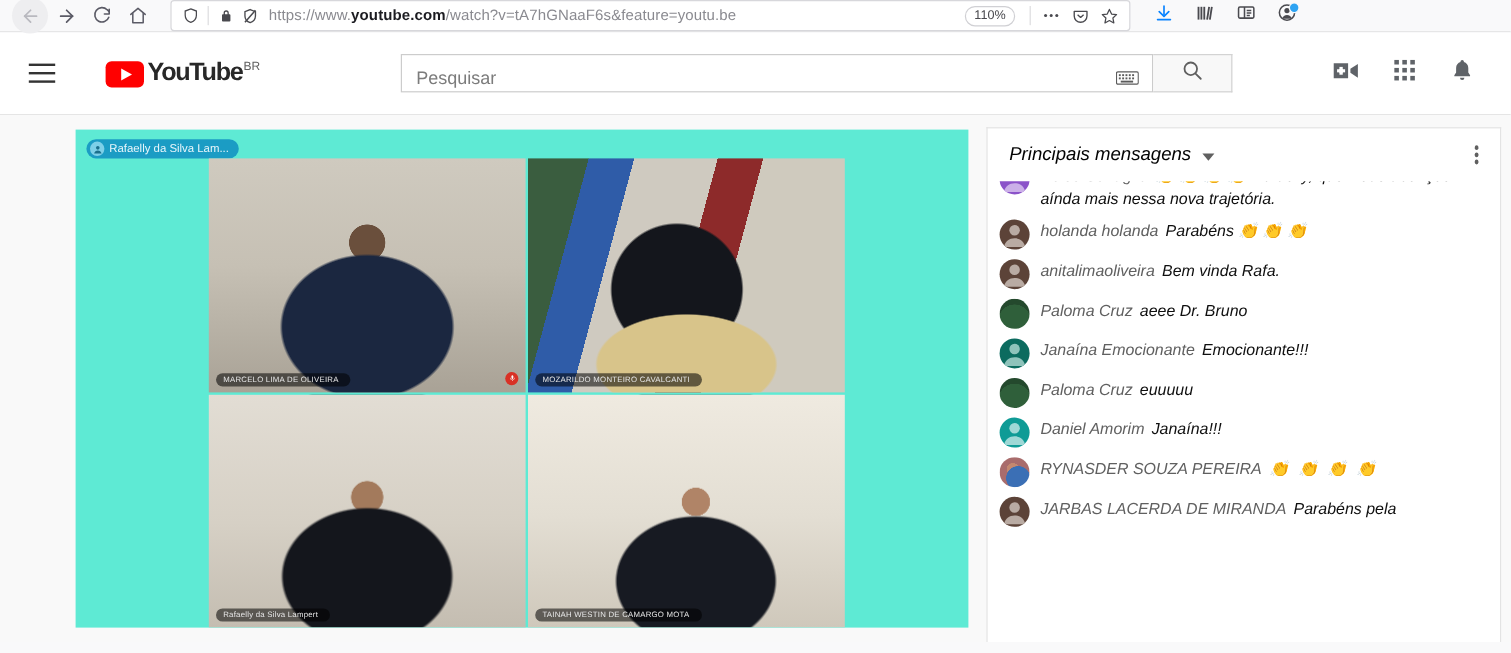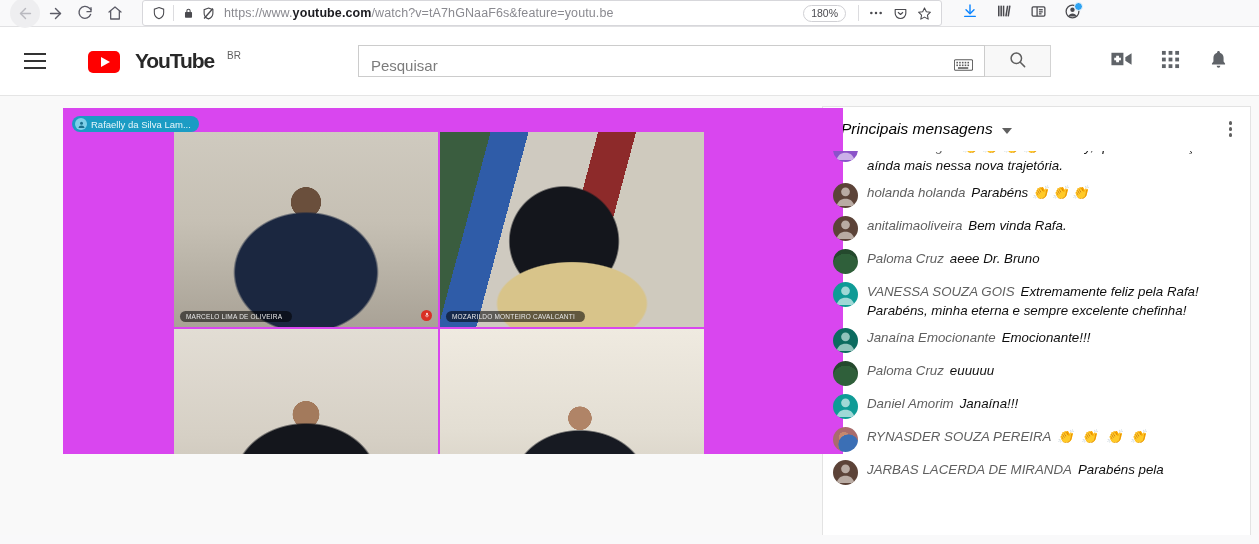--- a/index.html
+++ b/index.html
@@ -43,21 +43,21 @@
   .tb-ico.accent{color:#0a84ff;}
   .acct-dot{position:absolute;top:3px;right:3px;width:7px;height:7px;border-radius:50%;background:#2ea3f2;border:1px solid #f9f9fa;}
 
   
   .yt-header{
     height:69px;background:#fff;border-bottom:1px solid #e5e5e5;
     display:flex;align-items:center;padding:0 16px 0 18px;box-sizing:border-box;
   }
   .yt-hamburger{width:36px;height:36px;display:flex;flex-direction:column;justify-content:center;gap:5px;padding-left:6px;box-sizing:border-box;}
   .yt-hamburger span{display:block;width:22px;height:2px;background:#333;}
-  .yt-logo{display:flex;align-items:flex-start;margin-left:34px;gap:12px;}
+  .yt-logo{display:flex;align-items:flex-start;margin-left:34px;}
   .yt-play{
     width:32px;height:22px;background:#ff0000;border-radius:5px;
     display:flex;align-items:center;justify-content:center;margin-top:3px;
   }
   .yt-play i{
     width:0;height:0;border-left:9px solid #fff;border-top:5.5px solid transparent;
     border-bottom:5.5px solid transparent;margin-left:2px;display:block;
   }
   .yt-word{font-size:21px;font-weight:700;letter-spacing:-1.1px;color:#282828;margin-left:3px;line-height:26px;font-family:"Liberation Sans",sans-serif;}
   .yt-country{font-size:10px;color:#606060;margin-left:1px;margin-top:2px;}
@@ -76,21 +76,21 @@
     width:66px;height:32px;border:1px solid #d3d3d3;border-left:0;background:#f8f8f8;
     box-sizing:border-box;display:flex;align-items:center;justify-content:center;color:#5f5f5f;
   }
   .yt-right{margin-left:auto;display:flex;align-items:center;gap:28px;padding-right:14px;}
   .yt-ico{color:#5f6368;display:flex;align-items:center;justify-content:center;}
 
   
   .content{display:flex;height:439px;background:#f9f9f9;}
   .video-col{width:806px;flex:0 0 806px;padding:12px 0 0 63px;box-sizing:border-box;}
   .player{
-    width:744px;height:346px;background:#d946ef;position:relative;overflow:hidden;padding-left:36px;
+    width:744px;height:415px;background:#5eead4;position:relative;overflow:hidden;
   }
   .pill{
     position:absolute;left:9px;top:8px;height:16px;background:#1b9cc4;
     border-radius:9px;display:flex;align-items:center;gap:4px;padding:0 8px 0 3px;
     font-size:9.5px;color:#e8f6fb;white-space:nowrap;
   }
   .pill .pav{width:12px;height:12px;border-radius:50%;background:#7ed0e8;display:flex;align-items:center;justify-content:center;}
   .pill .pav svg{display:block;}
   .grid{
     position:absolute;left:111px;top:24px;width:530px;height:391px;
@@ -203,21 +203,21 @@
         </svg>
     </div>
     <div class="ub-ico">
       <svg width="15" height="15" viewBox="0 0 24 24" fill="none" stroke="currentColor" stroke-width="1.8">
           <path d="M12 3.2 19 6v5.6c0 4.4-3 7.6-7 9-4-1.4-7-4.6-7-9V6z"></path>
           <line x1="5" y1="20" x2="19" y2="4" stroke-width="2"></line>
         </svg>
     </div>
     <div class="url-text"><span>https://www.</span><b>youtube.com</b><span>/watch?v=tA7hGNaaF6s&amp;feature=youtu.be</span></div>
     <div class="ub-trail">
-      <div class="zoom-badge">180%</div>
+      <div class="zoom-badge">110%</div>
       <div class="ub-sep"></div>
       <div class="ub-ico">
         <svg width="16" height="16" viewBox="0 0 24 24" fill="currentColor">
             <circle cx="5" cy="12" r="1.9"></circle>
             <circle cx="12" cy="12" r="1.9"></circle>
             <circle cx="19" cy="12" r="1.9"></circle>
           </svg>
       </div>
       <div class="ub-ico">
         <svg width="15" height="15" viewBox="0 0 24 24" fill="none" stroke="currentColor" stroke-width="1.8" stroke-linejoin="round">
@@ -440,52 +440,43 @@
               </svg>
           </div>
           <div class="mbody"><span class="auth">anitalimaoliveira</span><span>Bem vinda Rafa.</span></div>
         </div>
 
         <div class="msg">
           <div class="av" style="background:radial-gradient(circle at 50% 72%,#2f5f3a 0 60%,#24492d 61%),radial-gradient(circle 6px at 50% 35%,#c99b7e 0 70%,rgba(0,0,0,0) 72%),#3c6b44;"></div>
           <div class="mbody"><span class="auth">Paloma Cruz</span><span>aeee Dr. Bruno</span></div>
         </div>
 
+
+        <div class="msg">
+          <div class="av" style="background:#0c6b5f;">
+            <svg width="25" height="25" viewBox="0 0 24 24" fill="#8fc3bb">
+                <circle cx="12" cy="8.5" r="4.2"></circle>
+                <path d="M3.5 22c.8-4.6 4.3-7 8.5-7s7.7 2.4 8.5 7z"></path>
+              </svg>
+          </div>
+          <div class="mbody"><span class="auth">Janaína Emocionante</span><span>Emocionante!!!</span></div>
+        </div>
+
+        <div class="msg">
+          <div class="av" style="background:radial-gradient(circle at 50% 72%,#2f5f3a 0 60%,#24492d 61%),radial-gradient(circle 6px at 50% 35%,#c99b7e 0 70%,rgba(0,0,0,0) 72%),#3c6b44;"></div>
+          <div class="mbody"><span class="auth">Paloma Cruz</span><span>euuuuu</span></div>
+        </div>
+
         <div class="msg">
           <div class="av" style="background:#0f9b96;">
             <svg width="25" height="25" viewBox="0 0 24 24" fill="#9fd8d6">
                 <circle cx="12" cy="8.5" r="4.2"></circle>
                 <path d="M3.5 22c.8-4.6 4.3-7 8.5-7s7.7 2.4 8.5 7z"></path>
               </svg>
           </div>
-          <div class="mbody"><span class="auth">VANESSA SOUZA GOIS</span><span>Extremamente feliz pela Rafa! Parabéns, minha eterna e sempre excelente chefinha!</span></div>
-        </div>
-
-        <div class="msg">
-          <div class="av" style="background:#0c6b5f;">
-            <svg width="25" height="25" viewBox="0 0 24 24" fill="#8fc3bb">
-                <circle cx="12" cy="8.5" r="4.2"></circle>
-                <path d="M3.5 22c.8-4.6 4.3-7 8.5-7s7.7 2.4 8.5 7z"></path>
-              </svg>
-          </div>
-          <div class="mbody"><span class="auth">Janaína Emocionante</span><span>Emocionante!!!</span></div>
-        </div>
-
-        <div class="msg">
-          <div class="av" style="background:radial-gradient(circle at 50% 72%,#2f5f3a 0 60%,#24492d 61%),radial-gradient(circle 6px at 50% 35%,#c99b7e 0 70%,rgba(0,0,0,0) 72%),#3c6b44;"></div>
-          <div class="mbody"><span class="auth">Paloma Cruz</span><span>euuuuu</span></div>
-        </div>
-
-        <div class="msg">
-          <div class="av" style="background:#0f9b96;">
-            <svg width="25" height="25" viewBox="0 0 24 24" fill="#9fd8d6">
-                <circle cx="12" cy="8.5" r="4.2"></circle>
-                <path d="M3.5 22c.8-4.6 4.3-7 8.5-7s7.7 2.4 8.5 7z"></path>
-              </svg>
-          </div>
           <div class="mbody"><span class="auth">Daniel Amorim</span><span>Janaína!!!</span></div>
         </div>
 
         <div class="msg">
           <div class="av" style="background:radial-gradient(circle at 62% 70%,#3b6fb5 0 42%,rgba(0,0,0,0) 44%),radial-gradient(circle 7px at 44% 40%,#c4886f 0 72%,rgba(0,0,0,0) 74%),#a96c6c;"></div>
           <div class="mbody"><span class="auth">RYNASDER SOUZA PEREIRA</span><span class="emo">👏 👏 👏 👏</span></div>
         </div>
 
         <div class="msg">
           <div class="av" style="background:#5c4338;">

